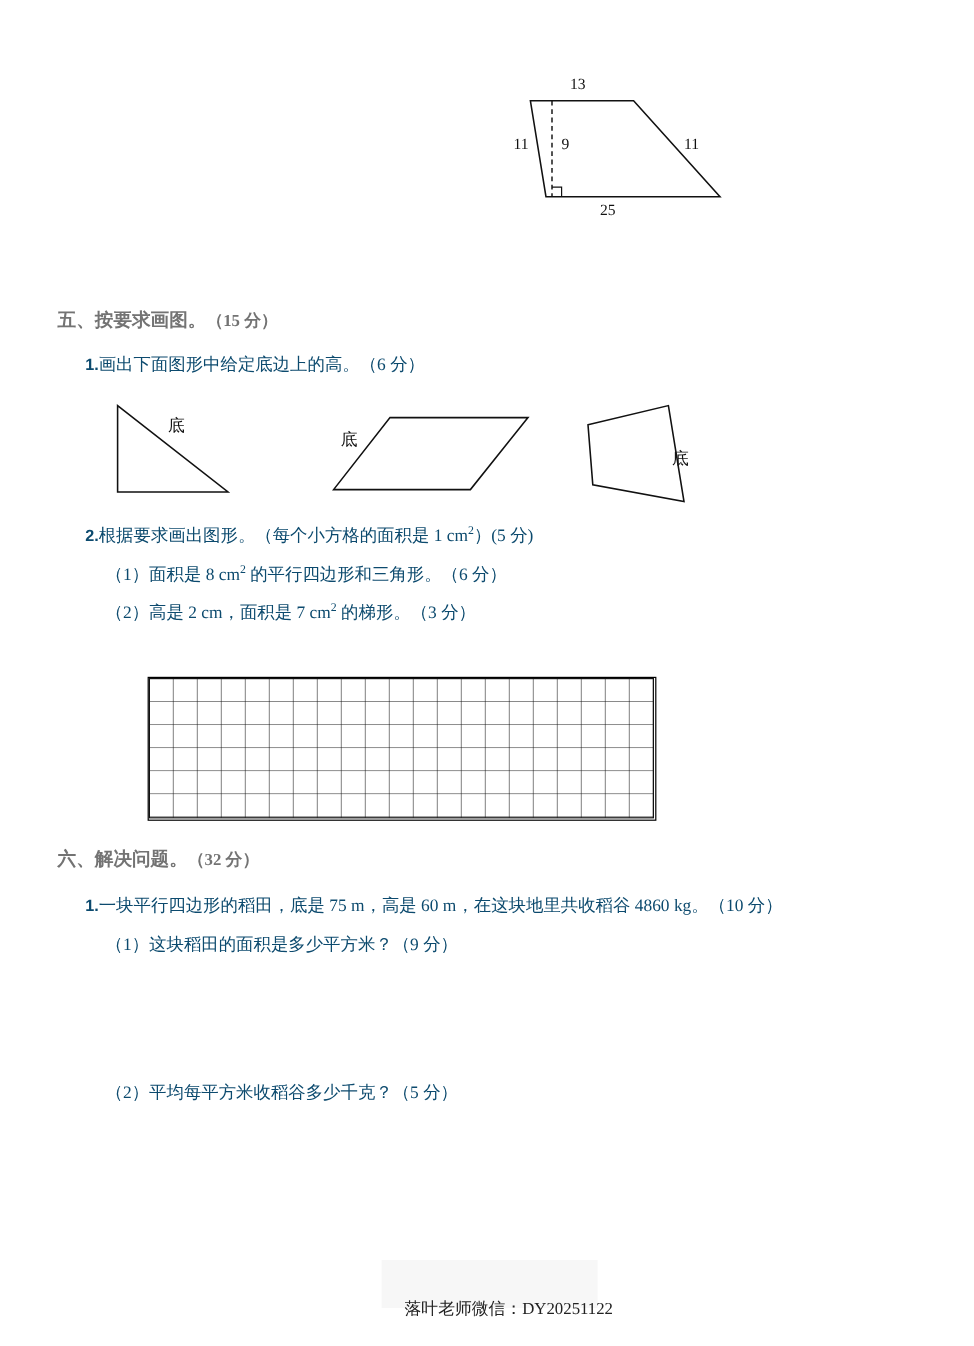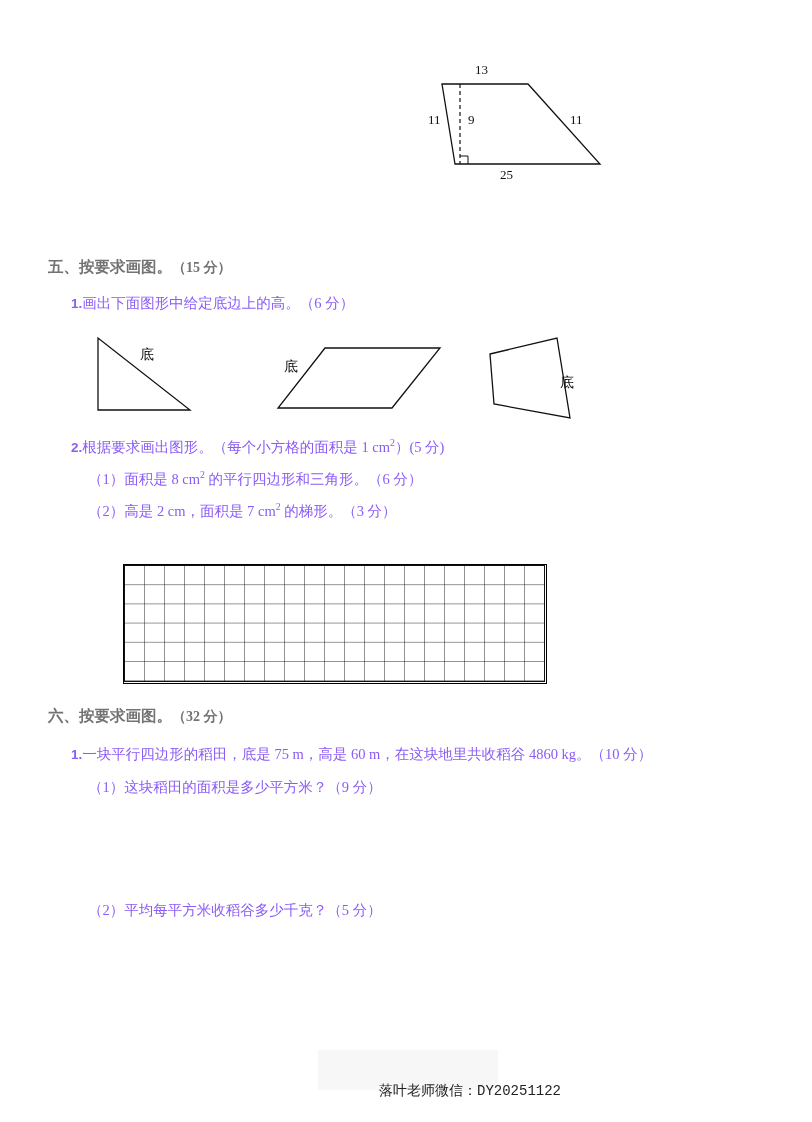--- a/index.html
+++ b/index.html
@@ -57,21 +57,21 @@
   .sec-head .pts {
     font-family: "Liberation Serif", serif;
     font-weight: bold;
     font-size: 14px;
   }
 
   .q-line {
     position: absolute;
     font-family: "Liberation Serif", serif;
     font-size: 14.5px;
-    color: #8b5cf6;
+    color: #0c4a6e;
     white-space: nowrap;
   }
   .q-line .num {
     font-family: "Liberation Sans", sans-serif;
     font-weight: bold;
     font-size: 13.5px;
   }
   sup {
     font-size: 0.68em;
     vertical-align: super;
@@ -98,24 +98,23 @@
   }
   .grid-wrap svg { display: block; }
 
   
   .footer-note {
     position: absolute;
     left: 0;
     top: 1082px;
     width: 762px;
     text-align: center;
-    font-family: Liberation Mono, monospace;
+    font-family: Liberation Serif, serif;
     font-size: 14px;
     color: #222;
-    padding-left: 46px;
   }
   .footer-note .wm {
     display: inline-block;
     margin-left: 86px;
   }
   .wm-block {
     position: absolute;
     left: 318px;
     top: 1050px;
     width: 180px;
@@ -182,21 +181,21 @@
       <defs>
         <pattern id="cells" width="20" height="19.2" patternUnits="userSpaceOnUse">
           <path d="M 20 0 L 0 0 0 19.2" fill="none" stroke="#111" stroke-width="0.9"></path>
         </pattern>
       </defs>
       <rect x="0.5" y="0.5" width="420" height="116" fill="url(#cells)" stroke="#111" stroke-width="1"></rect>
     </svg>
   </div>
 
   <div class="sec-head" style="left:48px; top:706px;">
-    <span>六、按要求画图。</span><span class="pts">（32 分）</span>
+    <span>六、解决问题。</span><span class="pts">（32 分）</span>
   </div>
 
   <div class="q-line" style="left:71px; top:745px;">
     <span class="num">1.</span><span>一块平行四边形的稻田，底是 75 m，高是 60 m，在这块地里共收稻谷 4860 kg。（10 分）</span>
   </div>
 
   <div class="q-line" style="left:88px; top:778px;">（1）这块稻田的面积是多少平方米？（9 分）</div>
 
   <div class="q-line" style="left:88px; top:901px;">（2）平均每平方米收稻谷多少千克？（5 分）</div>
 

